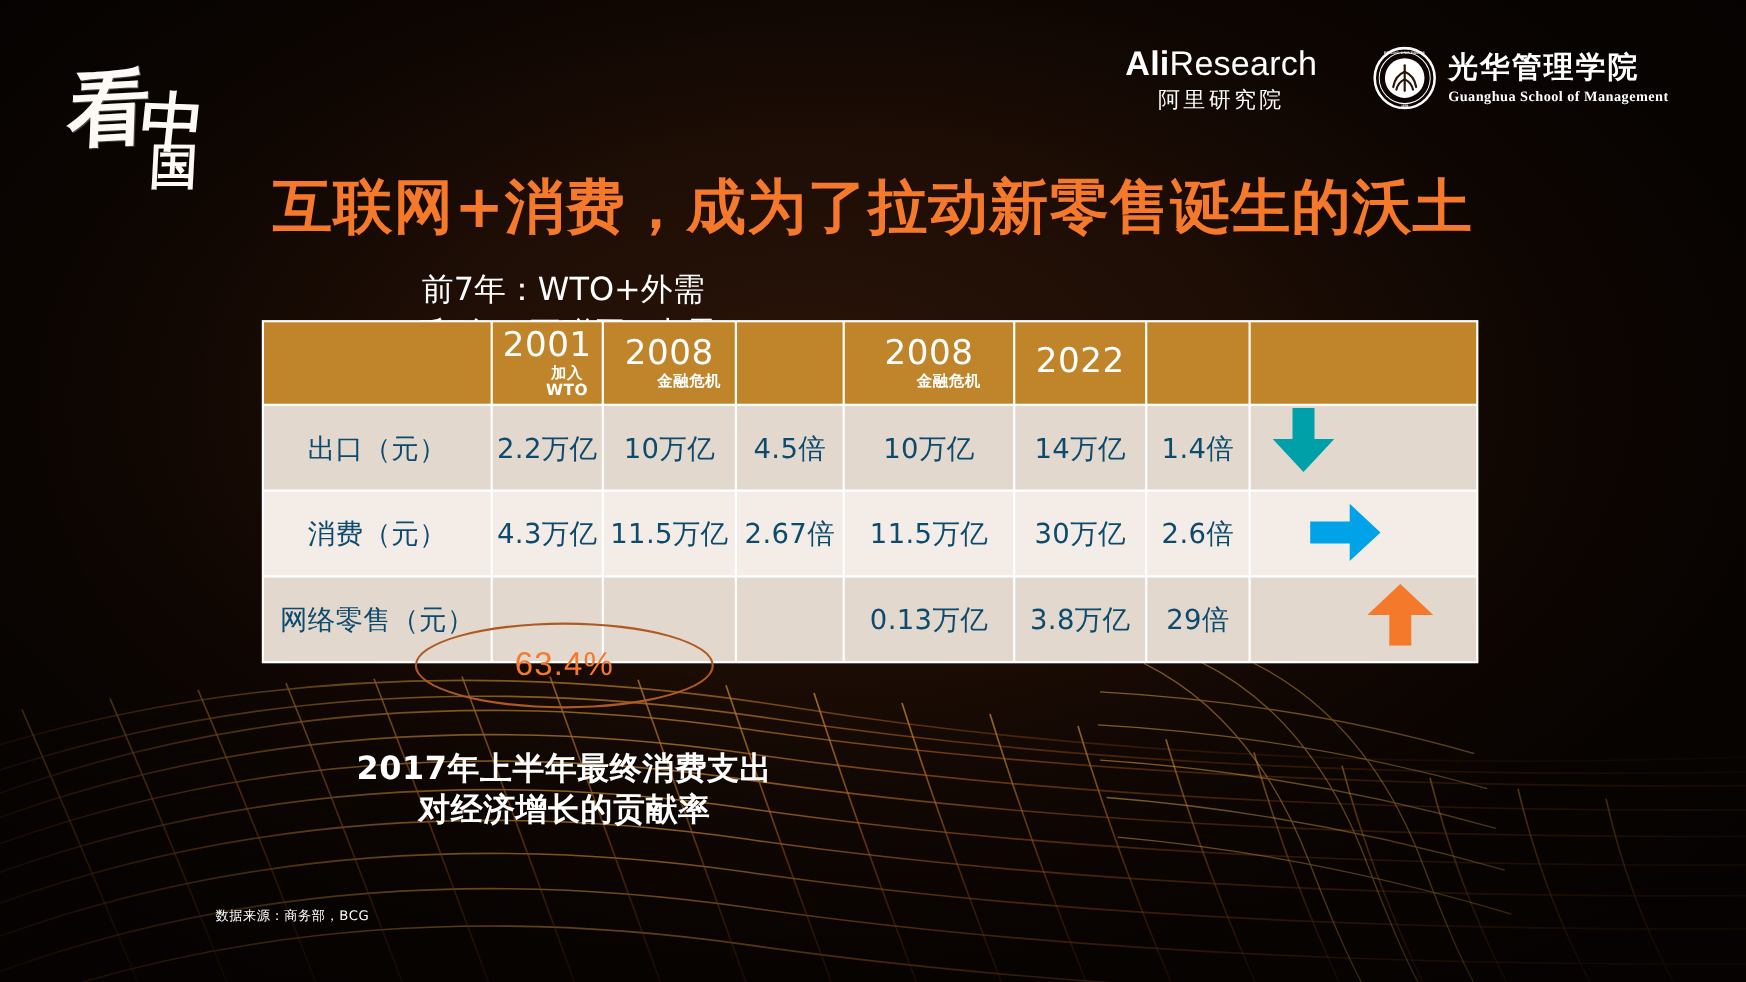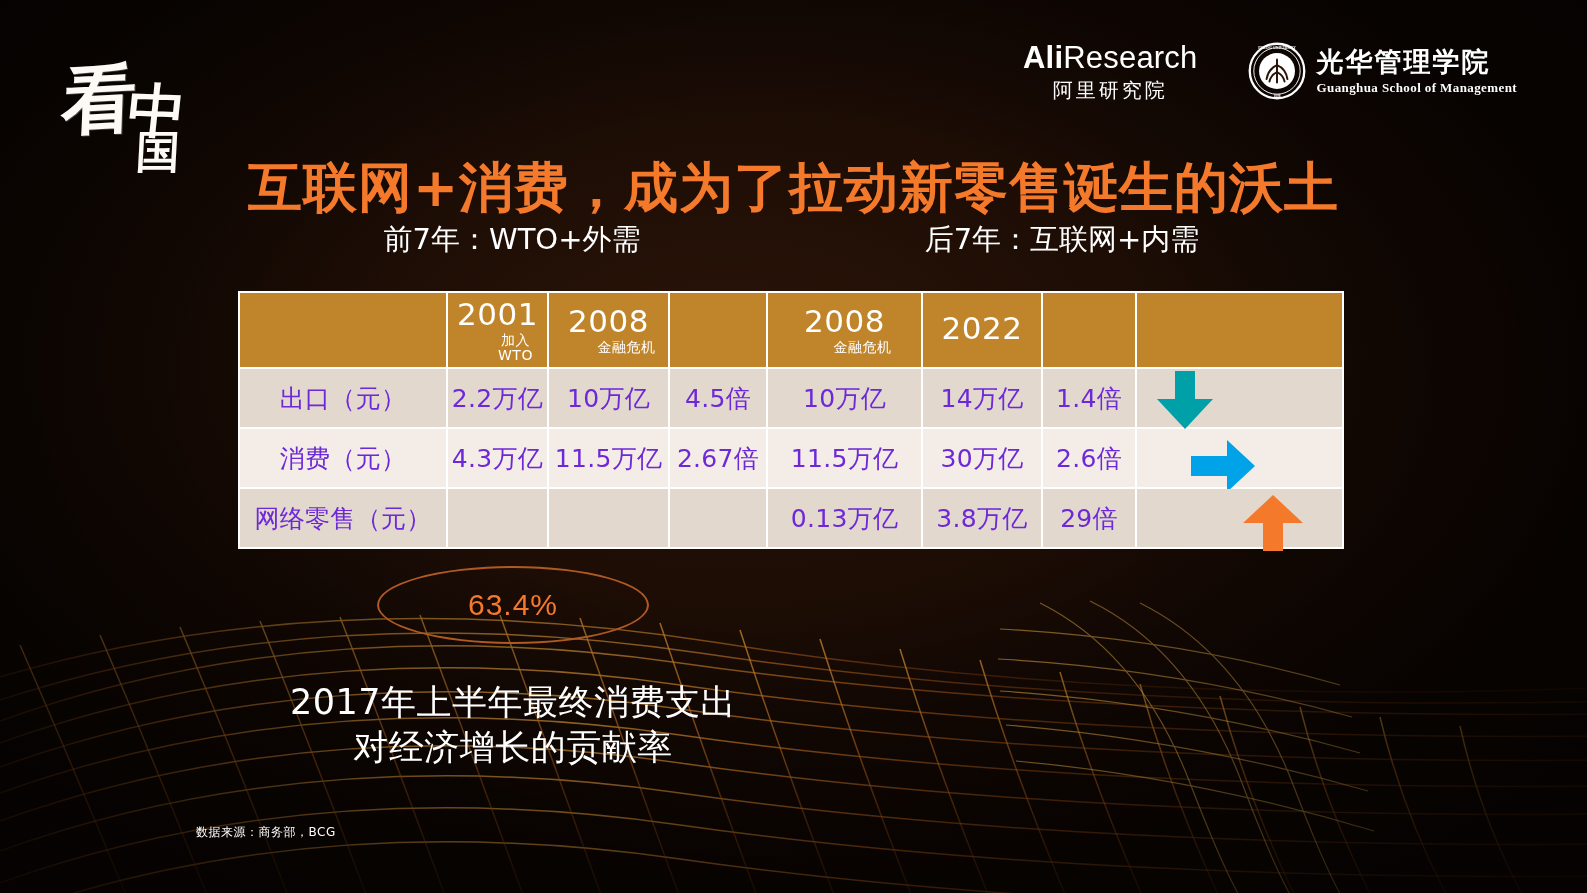--- a/index.html
+++ b/index.html
@@ -100,23 +100,24 @@
     font-size: 54px; font-weight: 700;
     color: #f4792b;
     letter-spacing: 1px;
     font-family: "DejaVu Sans", sans-serif;
     white-space: nowrap;
   }
 
   
   .subtitles {
     position: absolute;
-    left: 238px; top: 220px;
+    left: 238px; top: 244px;
     width: 1100px;
     display: flex;
+    flex-direction: column;
   }
   .subtitle {
     color: #ffffff;
     font-size: 29px;
     font-weight: 400;
     text-align: center;
     white-space: nowrap;
     font-family: "DejaVu Sans", sans-serif;
   }
   .subtitle.left  { width: 548px; }
@@ -141,28 +142,28 @@
     vertical-align: middle;
     font-family: "DejaVu Sans", sans-serif;
   }
   table.data thead th {
     background: #c0852a;
     height: 74px;
     color: #ffffff;
     line-height: 1.05;
   }
   thead .yr  { font-size: 31px; font-weight: 400; letter-spacing: .5px; display: block; }
-  thead .note{ font-size: 14px; font-weight: 400; letter-spacing: .5px; display: block; margin-top: 3px; padding-left: 36px; }
+  thead .note{ font-size: 14px; font-weight: 700; letter-spacing: .5px; display: block; margin-top: 3px; padding-left: 36px; }
 
   tbody tr.odd  td { background: #e2d8cd; }
   tbody tr.even td { background: #f4ece6; }
   tbody td {
-    height: 58px;
+    height: 76px;
     font-size: 25px;
-    color: #6d28d9;
+    color: #0c4a6e;
     letter-spacing: .3px;
   }
   tbody td.rowlabel { font-size: 25px; }
   tbody td.arrowcell { position: relative; }
 
   .arrow-svg { display: block; }
   .arrow-down  { position: absolute; left: 20px;  top: 2px; }
   .arrow-right { position: absolute; left: 54px;  top: 11px; }
   .arrow-up    { position: absolute; left: 106px; top: 6px; }
 
@@ -188,24 +189,25 @@
     color: #f4792b;
     font-size: 30px;
     font-weight: 400;
     letter-spacing: 1px;
     white-space: nowrap;
     font-family: Liberation Sans, sans-serif;
   }
   .stat .caption {
     margin-top: 36px;
     color: #ffffff;
-    font-size: 35px;
+    font-size: 29px;
     line-height: 1.28;
     letter-spacing: .5px;
     font-family: "DejaVu Sans", sans-serif;
+    font-weight: bold;
   }
 
   
   .source {
     position: absolute;
     left: 196px; bottom: 52px;
     color: #ffffff;
     font-size: 12px;
     letter-spacing: .5px;
     font-family: "DejaVu Sans", sans-serif;

